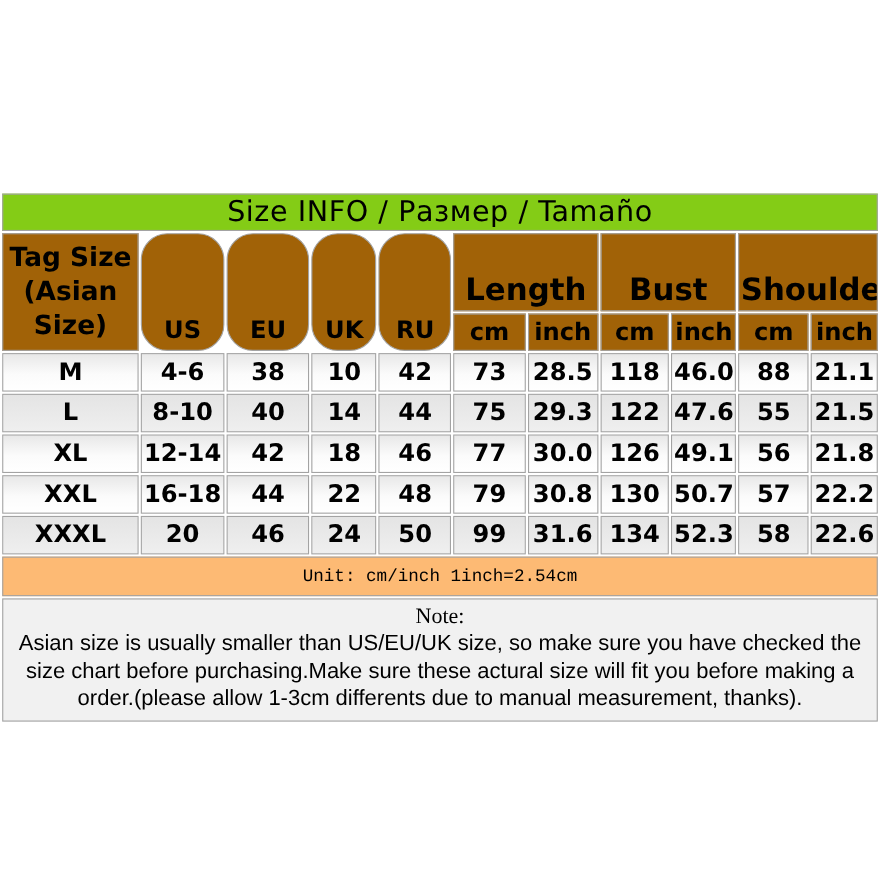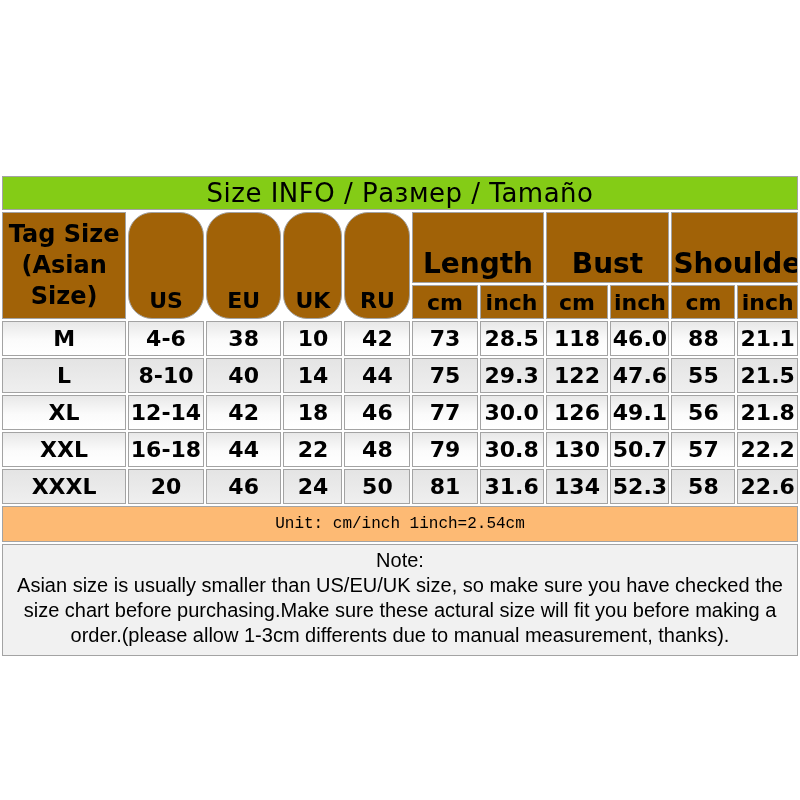--- a/index.html
+++ b/index.html
@@ -95,20 +95,21 @@
   td.note-row {
     background: #f1f1f1;
     font-family: "Liberation Sans", sans-serif;
     font-size: 20px;
     font-weight: normal;
     padding: 3px 2px 7px 2px;
     vertical-align: top;
   }
   .note-heading {
     line-height: 25px;
+    font-family: Liberation Serif, serif;
   }
   .note-body {
     line-height: 25px;
     white-space: pre-line;
   }
 </style>
 </head>
 <body>
 
 <div class="canvas">
@@ -203,21 +204,21 @@
         <td>50.7</td>
         <td>57</td>
         <td>22.2</td>
       </tr>
       <tr class="data-row">
         <td>XXXL</td>
         <td>20</td>
         <td>46</td>
         <td>24</td>
         <td>50</td>
-        <td>81</td>
+        <td>99</td>
         <td>31.6</td>
         <td>134</td>
         <td>52.3</td>
         <td>58</td>
         <td>22.6</td>
       </tr>
       <tr>
         <td class="unit-row" colspan="11">Unit: cm/inch 1inch=2.54cm</td>
       </tr>
       <tr>

